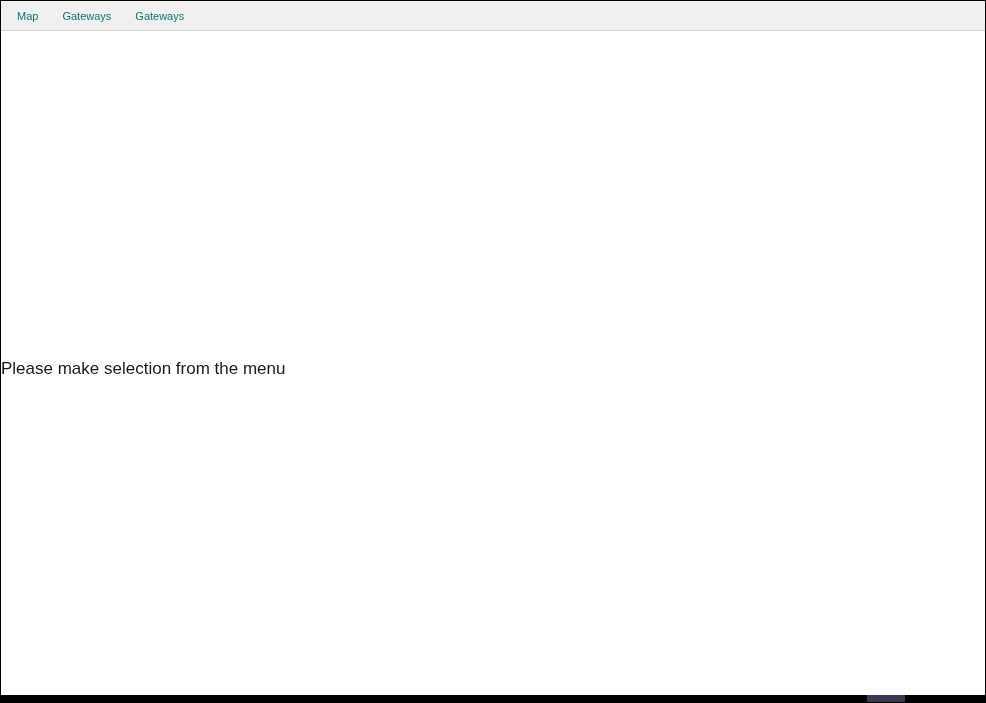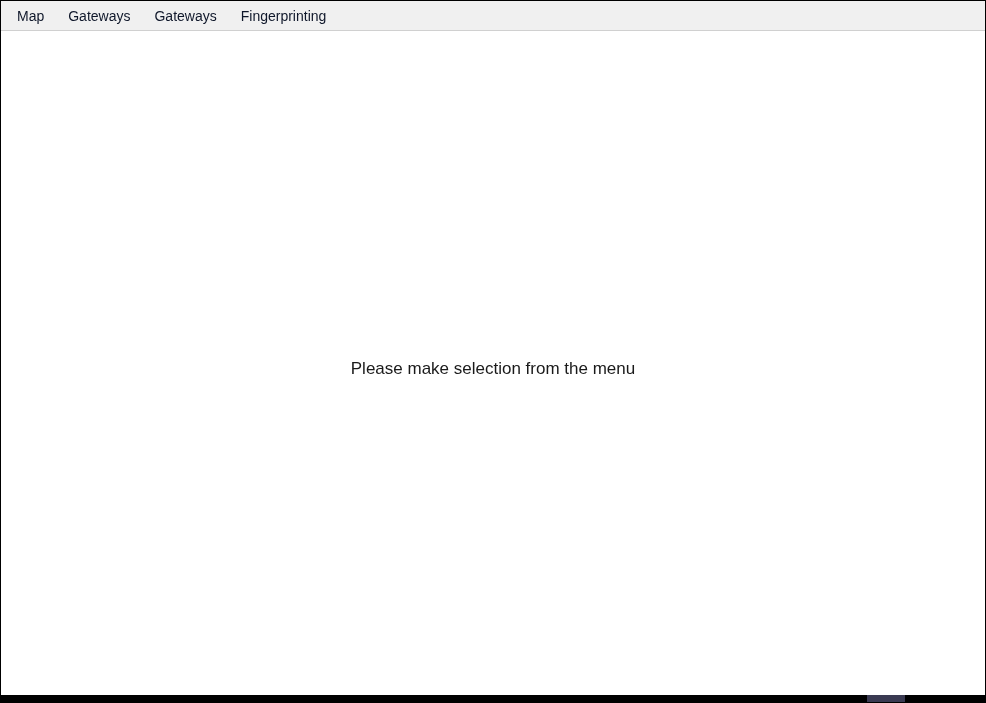--- a/index.html
+++ b/index.html
@@ -19,34 +19,33 @@
     .menu-bar {
       display: flex;
       align-items: center;
       background: #f0f0f0;
       border-bottom: 1px solid #d0d0d0;
       height: 30px;
       padding: 0 4px;
     }
     .menu-item {
       padding: 4px 12px;
-      font-size: 14px;
-      color: #0f172a;
+      font-size: 11px;
+      color: #0f766e;
       cursor: default;
       user-select: none;
     }
     .content {
       position: absolute;
       top: 30px;
       left: 0;
       right: 0;
       bottom: 0;
       display: flex;
       align-items: center;
-      justify-content: center;
       background: #ffffff;
     }
     .placeholder-text {
       font-size: 17px;
       color: #1a1a1a;
       margin-top: 4px;
     }
     .bottom-edge {
       position: absolute;
       left: 0;
@@ -64,21 +63,20 @@
       background: #3a3a52;
     }
   </style>
 </head>
 <body>
 
 <div class="menu-bar">
   <div class="menu-item">Map</div>
   <div class="menu-item">Gateways</div>
   <div class="menu-item">Gateways</div>
-  <div class="menu-item">Fingerprinting</div>
 </div>
 
 <div class="content">
   <div class="placeholder-text">Please make selection from the menu</div>
 </div>
 
 <div class="bottom-edge"></div>
 <div class="bottom-accent"></div>
 
 </body></html>

